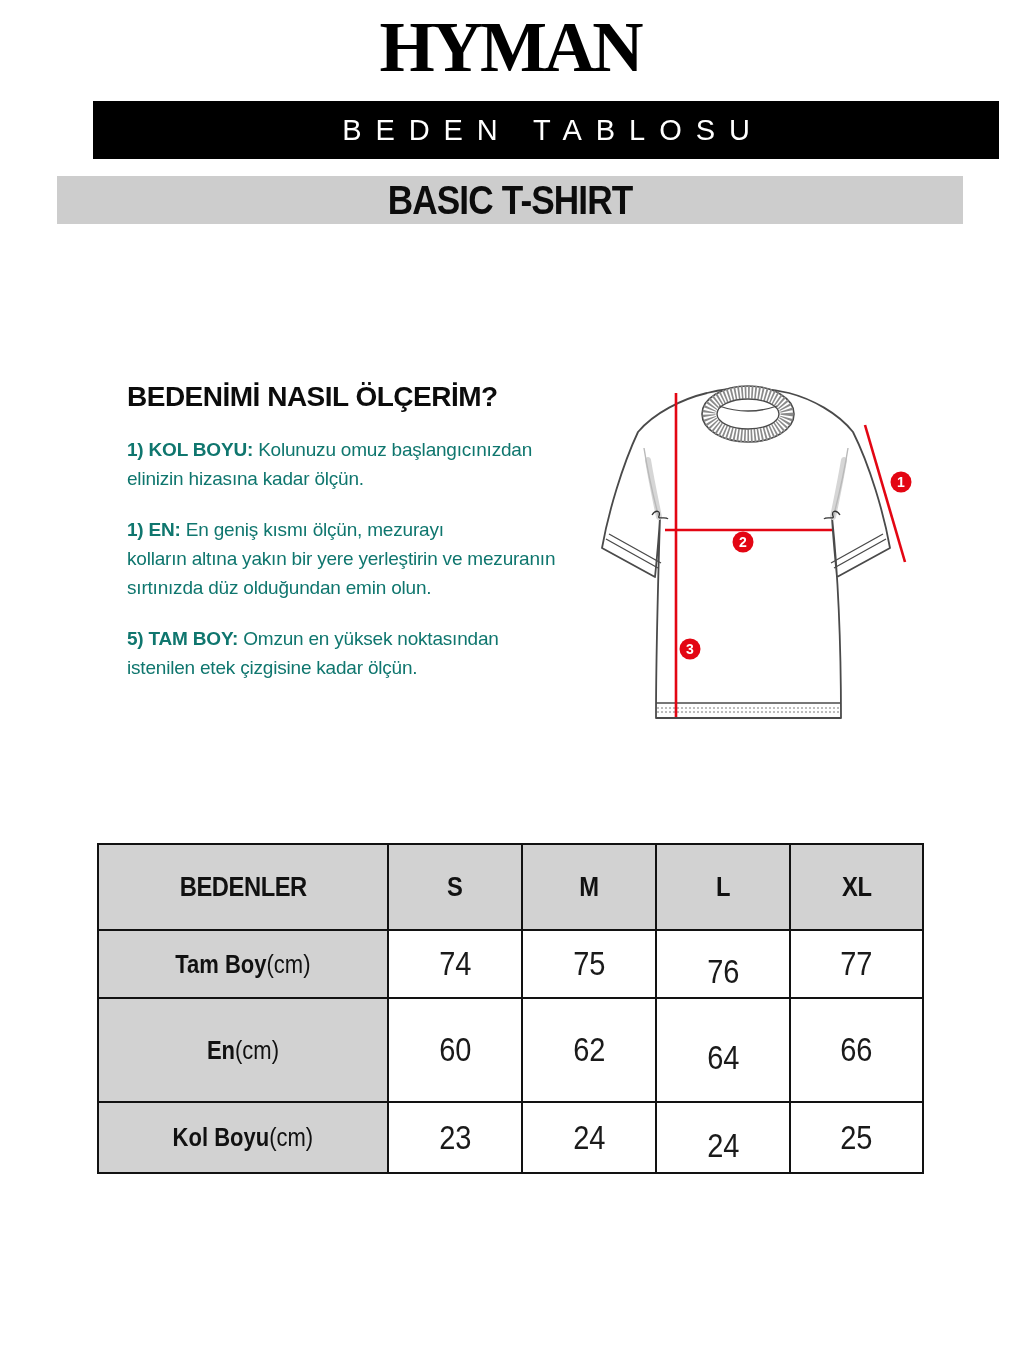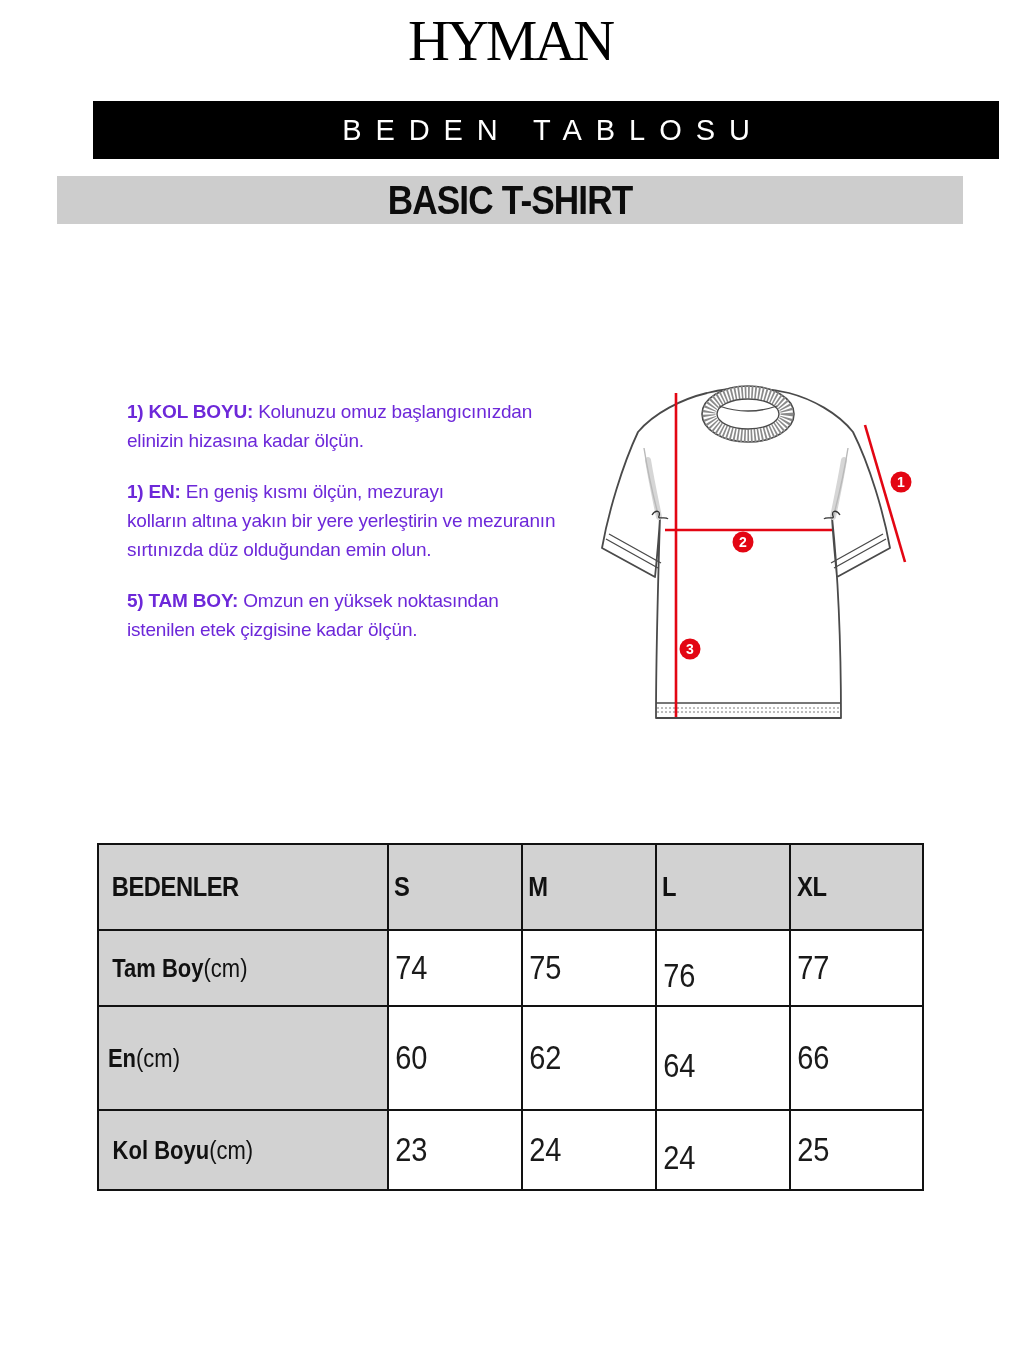--- a/index.html
+++ b/index.html
@@ -1,42 +1,42 @@
 <!DOCTYPE html>
 <html><head>
 <meta charset="utf-8">
 <style>
   html,body{margin:0;padding:0;background:#fff;}
   #page{position:relative;width:1020px;height:1360px;background:#ffffff;
         font-family:"Liberation Sans",sans-serif;color:#111;overflow:hidden;}
 
   .logo{position:absolute;top:12px;left:0;width:100%;text-align:center;
-        font-family:"Liberation Serif",serif;font-weight:400;font-size:58px;
+        font-family:"Liberation Serif",serif;font-weight:700;font-size:71px;
         letter-spacing:-3px;line-height:1;color:#000;}
 
   .bar-black{position:absolute;left:57px;top:101px;width:906px;height:58px;
         background:#000;color:#fff;display:flex;align-items:center;justify-content:center;
         font-size:29px;font-weight:400;letter-spacing:.48em;text-indent:.48em;margin-left:36px;}
 
   .bar-gray{position:absolute;left:57px;top:176px;width:906px;height:48px;
         background:#cdcdcd;display:flex;align-items:center;justify-content:center;}
   .bar-gray .t{font-size:40px;font-weight:700;letter-spacing:-1px;color:#0c0c0c;
         display:inline-block;transform:scaleX(.88);}
 
   .howto{position:absolute;left:127px;top:381px;width:520px;}
   .howto h2{margin:0 0 22px 0;font-size:28px;font-weight:700;letter-spacing:-.5px;color:#0c0c0c;}
   .step{margin:16px 0 22px 0;font-size:19px;line-height:29px;letter-spacing:-.2px;
-        white-space:pre-line;color:#6d28d9;}
+        white-space:pre-line;color:#0f766e;}
   .step b{font-weight:700;}
 
   .tshirt{position:absolute;left:580px;top:368px;width:368px;height:368px;}
 
   table.sizes{position:absolute;left:97px;top:843px;border-collapse:collapse;
         table-layout:fixed;}
-  table.sizes td{border:2.5px solid #121212;vertical-align:middle;padding:4px;}
+  table.sizes td{border:2.5px solid #121212;text-align:center;vertical-align:middle;padding:4px;}
   td.hd{background:#d2d2d2;font-weight:700;font-size:27px;letter-spacing:-.5px;}
   td.lbl{background:#d2d2d2;font-size:25px;}
   td.val{background:#ffffff;font-size:33px;font-weight:400;color:#1a1a1a;}
   .cond{display:inline-block;transform:scaleX(.88);white-space:nowrap;}
   td.lbl b{font-weight:700;}
   td.lbl .unit{font-weight:400;}
   .low{position:relative;top:8px;}
 </style>
 </head>
 <body>
@@ -47,20 +47,21 @@
 
   <div class="bar-black">
     <span>BEDEN TABLOSU</span>
   </div>
 
   <div class="bar-gray">
     <span class="t">BASIC T-SHIRT</span>
   </div>
 
   <div class="howto">
+    <h2>BEDENİMİ NASIL ÖLÇERİM?</h2>
     <p class="step"><b>1) KOL BOYU:</b><span> Kolunuzu omuz başlangıcınızdan
 elinizin hizasına kadar ölçün.</span></p>
     <p class="step"><b>1) EN:</b><span> En geniş kısmı ölçün, mezurayı
 kolların altına yakın bir yere yerleştirin ve mezuranın
 sırtınızda düz olduğundan emin olun.</span></p>
     <p class="step"><b>5) TAM BOY:</b><span> Omzun en yüksek noktasından
 istenilen etek çizgisine kadar ölçün.</span></p>
   </div>
 
   <svg class="tshirt" viewBox="0 0 368 368" xmlns="http://www.w3.org/2000/svg">
@@ -125,35 +126,35 @@
         <col style="width:133px">
     </colgroup>
     <tbody>
         <tr style="height:86px">
       <td class="hd"><span class="cond">BEDENLER</span></td>
       <td class="hd"><span class="cond">S</span></td>
       <td class="hd"><span class="cond">M</span></td>
       <td class="hd"><span class="cond">L</span></td>
       <td class="hd"><span class="cond">XL</span></td>
     </tr>
-    <tr style="height:76px">
+    <tr style="height:68px">
       <td class="lbl"><span class="cond"><b>Tam Boy</b><span class="unit">(cm)</span></span></td>
       <td class="val"><span class="cond">74</span></td>
       <td class="val"><span class="cond">75</span></td>
       <td class="val"><span class="cond low">76</span></td>
       <td class="val"><span class="cond">77</span></td>
     </tr>
     <tr style="height:104px">
       <td class="lbl"><span class="cond"><b>En</b><span class="unit">(cm)</span></span></td>
       <td class="val"><span class="cond">60</span></td>
       <td class="val"><span class="cond">62</span></td>
       <td class="val"><span class="cond low">64</span></td>
       <td class="val"><span class="cond">66</span></td>
     </tr>
-    <tr style="height:80px">
+    <tr style="height:71px">
       <td class="lbl"><span class="cond"><b>Kol Boyu</b><span class="unit">(cm)</span></span></td>
       <td class="val"><span class="cond">23</span></td>
       <td class="val"><span class="cond">24</span></td>
       <td class="val"><span class="cond low">24</span></td>
       <td class="val"><span class="cond">25</span></td>
     </tr>
   </tbody>
     </table>
 
 </div>

